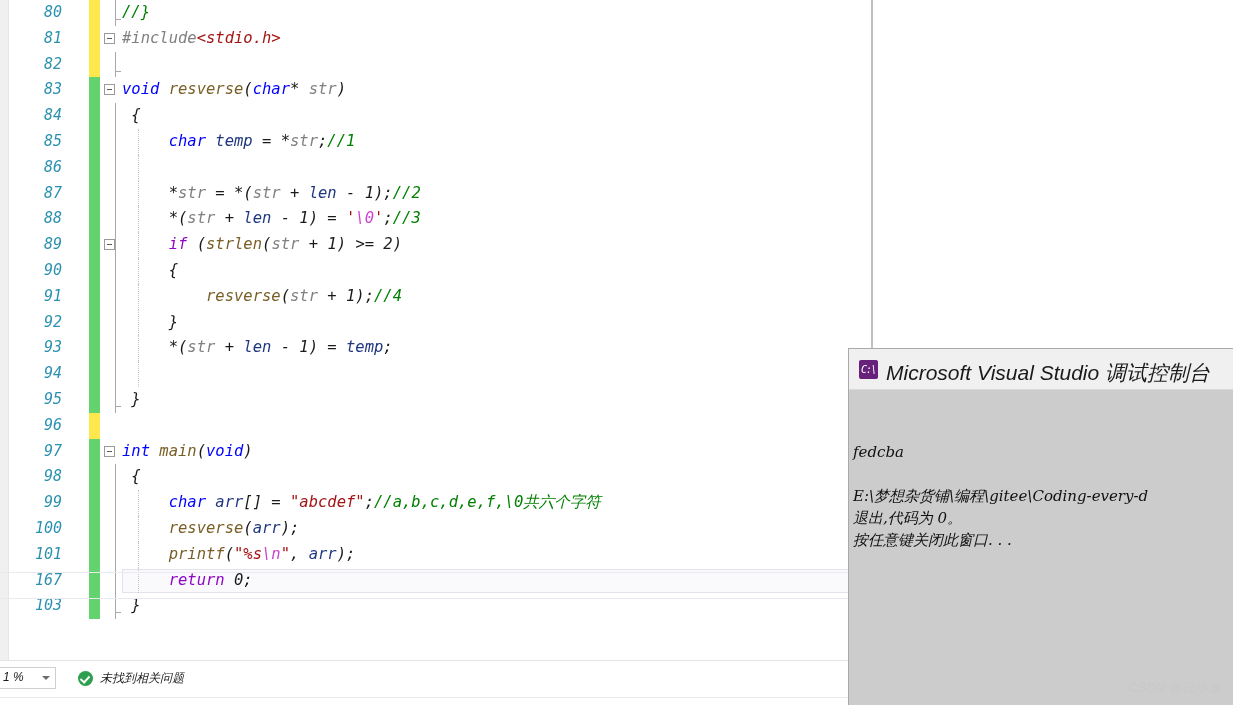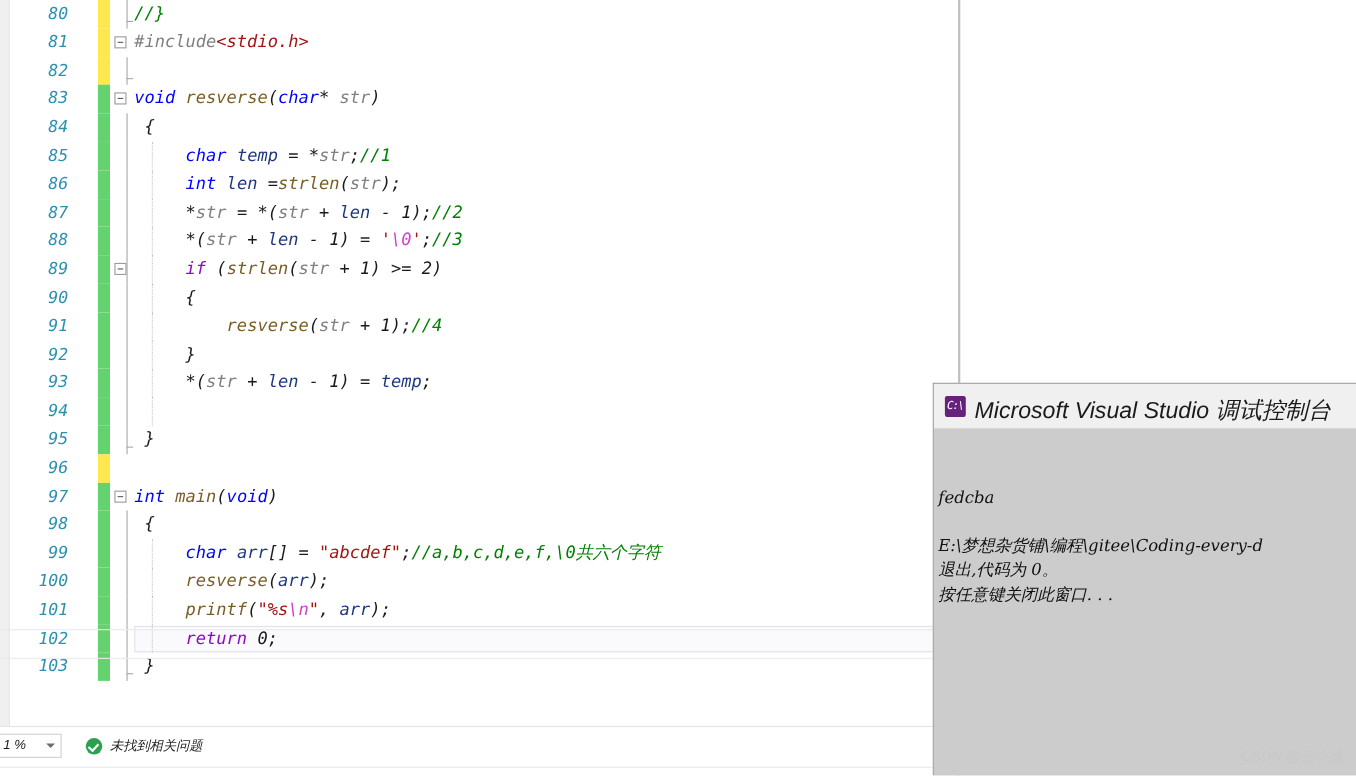--- a/index.html
+++ b/index.html
@@ -344,21 +344,20 @@
         <span class="iguide"></span>
         <span class="ctext">     <span class="k-kw">char</span> <span class="k-local">temp</span> <span class="k-plain">= *</span><span class="k-param">str</span><span class="k-plain">;</span><span class="k-cmt">//1</span></span>
       </div>
 
       <div class="row">
         <span class="lnum">86</span>
         <span class="chg green"></span>
         <span class="outline"></span>
         <span class="vguide"></span>
         <span class="iguide"></span>
-        <span class="ctext">     <span class="k-kw">int</span> <span class="k-local">len</span> <span class="k-plain">=</span><span class="k-fn">strlen</span><span class="k-plain">(</span><span class="k-param">str</span><span class="k-plain">);</span></span>
       </div>
 
       <div class="row">
         <span class="lnum">87</span>
         <span class="chg green"></span>
         <span class="outline"></span>
         <span class="vguide"></span>
         <span class="iguide"></span>
         <span class="ctext">     <span class="k-plain">*</span><span class="k-param">str</span> <span class="k-plain">= *(</span><span class="k-param">str</span> <span class="k-plain">+ </span><span class="k-local">len</span> <span class="k-plain">- 1);</span><span class="k-cmt">//2</span></span>
       </div>
@@ -477,21 +476,21 @@
       <div class="row">
         <span class="lnum">101</span>
         <span class="chg green"></span>
         <span class="outline"></span>
         <span class="vguide"></span>
         <span class="iguide"></span>
         <span class="ctext">     <span class="k-fn">printf</span><span class="k-plain">(</span><span class="k-str">"%s</span><span class="k-esc">\n</span><span class="k-str">"</span><span class="k-plain">, </span><span class="k-local">arr</span><span class="k-plain">);</span></span>
       </div>
 
       <div class="row">
-        <span class="lnum">102</span>
+        <span class="lnum">167</span>
         <span class="chg green"></span>
         <span class="outline"></span>
         <span class="curline"></span>
         <span class="vguide"></span>
         <span class="iguide"></span>
         <span class="ctext">     <span class="k-ctrl">return</span> <span class="k-plain">0;</span></span>
       </div>
 
       <div class="row">
         <span class="lnum">103</span>

